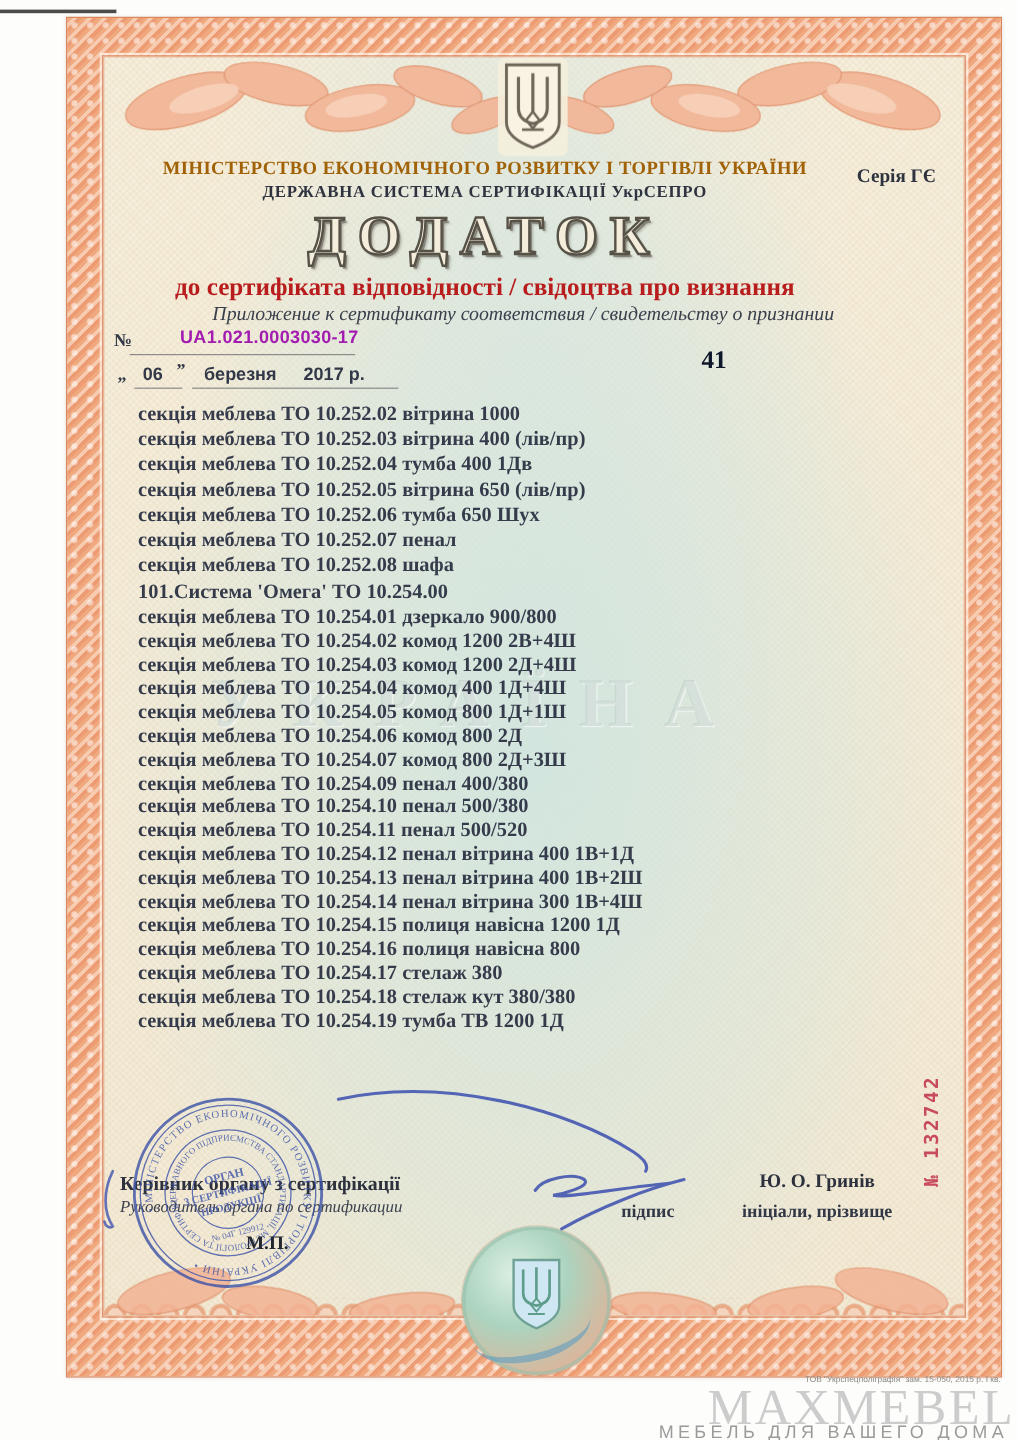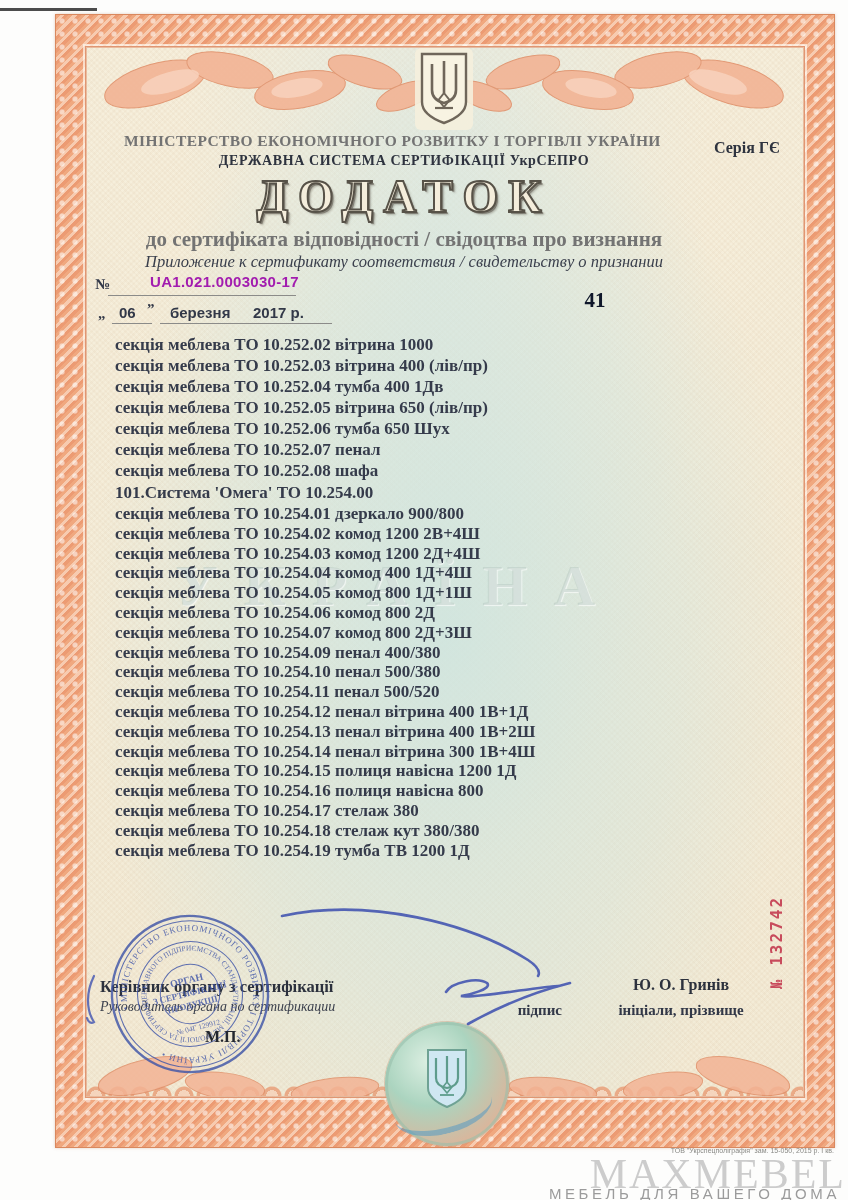--- a/index.html
+++ b/index.html
@@ -24,31 +24,31 @@
       radial-gradient(ellipse at 50% 56%, rgba(207,229,223,.9) 0%, rgba(207,229,223,.4) 46%, rgba(207,229,223,0) 70%),
       radial-gradient(ellipse at 50% 14%, rgba(213,231,229,.55) 0%, rgba(213,231,229,0) 52%),
       repeating-linear-gradient(45deg, rgba(198,158,118,.06) 0 2px, transparent 2px 4px),
       repeating-linear-gradient(-45deg, rgba(198,158,118,.06) 0 2px, transparent 2px 4px),
       linear-gradient(#f6efdc,#f3ebd6);}
   .scallops{left:85px;top:1082px;width:718px;height:14px;z-index:3;
     background:radial-gradient(circle at 11px 14px, rgba(246,208,184,.95) 0 6px, rgba(232,152,112,.9) 6px 9px, transparent 10px);
     background-size:22px 14px;background-repeat:repeat-x;opacity:.85;}
 
   
-  .ministry1{left:84px;top:132px;width:640px;font-weight:700;font-size:15.5px;
-    letter-spacing:.4px;color:#737373;z-index:5;padding-left:40px;}
+  .ministry1{left:84px;top:132px;width:640px;text-align:center;font-weight:700;font-size:15.5px;
+    letter-spacing:.4px;color:#a16207;z-index:5;}
   .ministry2{left:84px;top:153px;width:640px;text-align:center;font-weight:700;font-size:14px;
     letter-spacing:.6px;color:#2e333f;z-index:5;}
   .series{left:714px;top:139px;font-weight:700;font-size:16px;color:#2e333f;z-index:5;}
   .doc-title{left:84px;top:170px;width:640px;text-align:center;z-index:5;
     font-weight:700;font-size:46px;letter-spacing:10px;color:#f4eddb;
     -webkit-text-stroke:2px #575248;
     text-shadow:2px 2px 0 rgba(88,82,72,.55),3px 3px 2px rgba(88,82,72,.35);}
-  .sub-ua{left:84px;top:227px;width:640px;text-align:center;font-weight:700;font-size:21px;color:#737373;z-index:5;}
-  .sub-ru{left:84px;top:252px;width:640px;text-align:center;font-style:italic;font-size:16.5px;color:#3a3f4c;z-index:5;}
+  .sub-ua{left:84px;top:227px;width:640px;text-align:center;font-weight:700;font-size:21px;color:#b91c1c;z-index:5;}
+  .sub-ru{left:84px;top:252px;width:640px;text-align:center;font-style:italic;font-size:16.5px;color:#3a3f4c;z-index:5;padding-left:32px;}
 
   
   .no-label{left:95px;top:276px;font-weight:700;font-size:15px;z-index:5;}
   .no-value{left:150px;top:273px;font-family:"Liberation Sans",sans-serif;font-weight:700;font-size:15px;
     letter-spacing:.3px;color:#a21caf;z-index:5;}
   .uline{height:0;border-bottom:1.4px solid #8b8b89;z-index:5;}
   .ul-no{left:108px;top:295px;width:188px;}
   .q-open{left:98px;top:305px;font-weight:700;font-size:15px;z-index:5;}
   .day{left:119px;top:304px;font-family:"Liberation Sans",sans-serif;font-weight:700;font-size:15px;z-index:5;}
   .ul-day{left:112px;top:323px;width:40px;}

